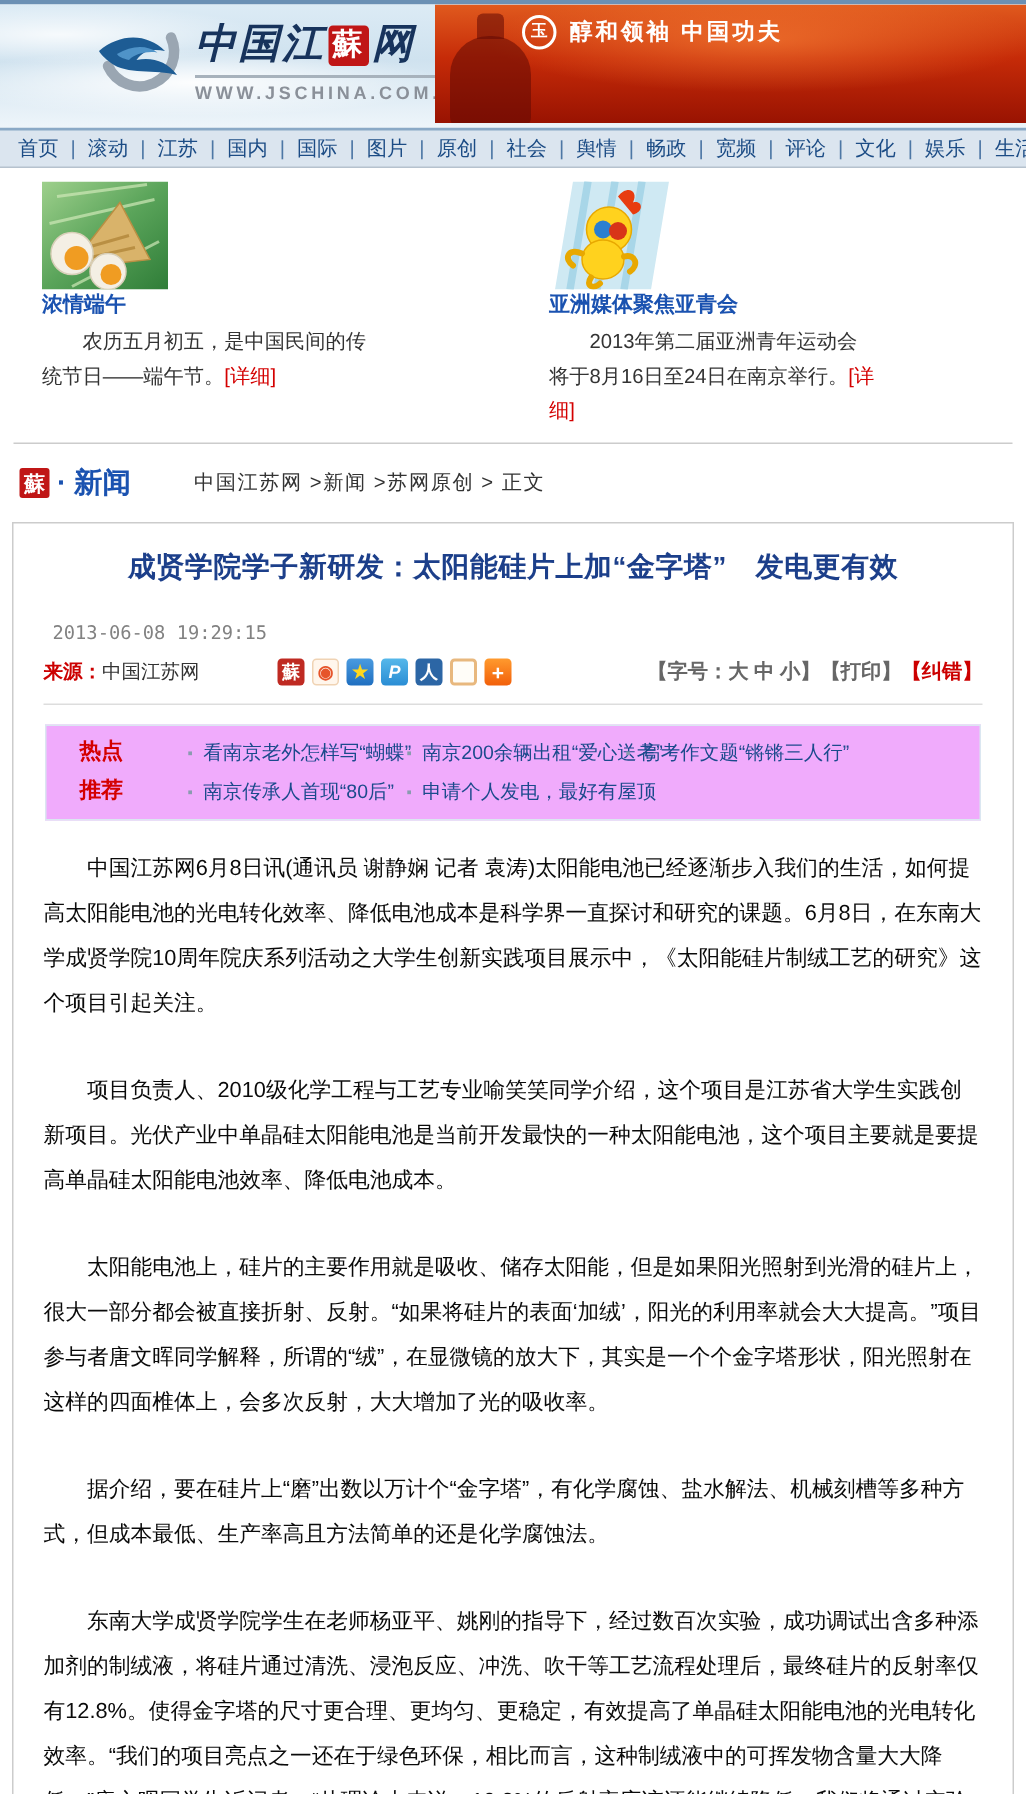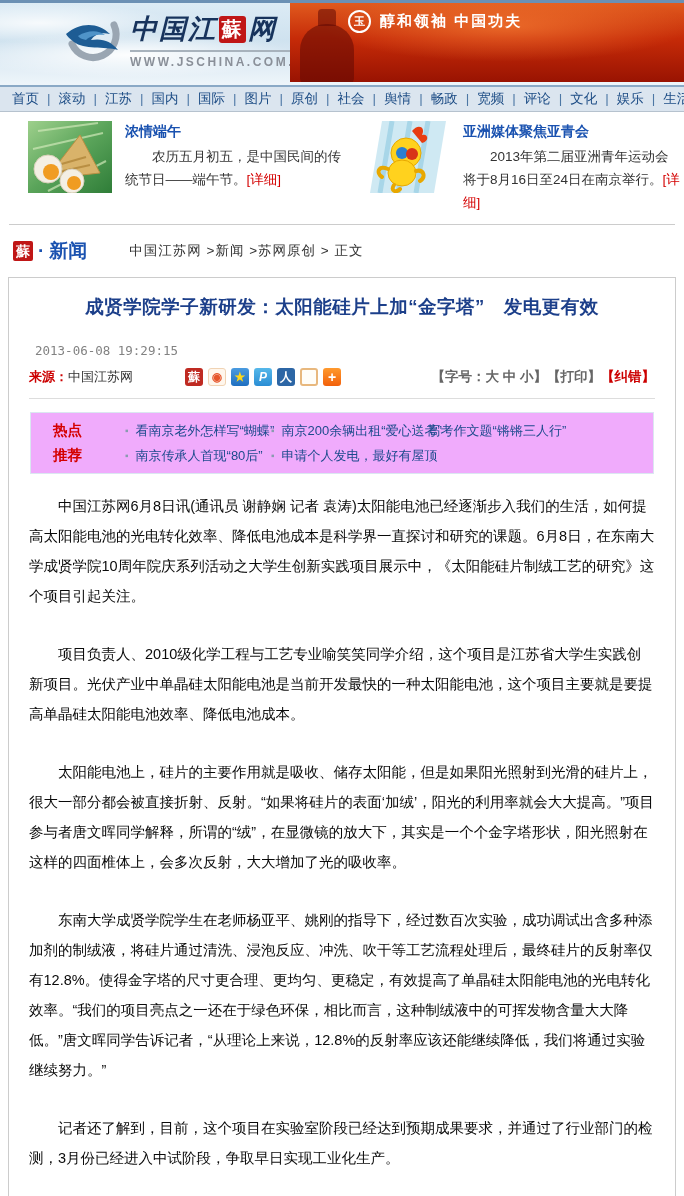--- a/index.html
+++ b/index.html
@@ -40,21 +40,21 @@
   .banner-brand{margin:-2px 0 0 178px;color:#ffd927;font-size:37px;line-height:46px;font-weight:bold;font-style:italic;
     font-family:"DejaVu Serif",serif;letter-spacing:18px;white-space:nowrap;
     text-shadow:2px 2px 2px #6e0e00, -1px -1px 0 #fff3b0;}
   
   .nav{background:#dbe5ef;border-top:2px solid #8aa9c6;border-bottom:1px solid #b6c2ce;
     height:24px;line-height:24px;font-size:13.5px;padding-left:4px;white-space:nowrap;}
   .nav-item a{color:#1c4c85;padding:0 8px;}
   .nav-item::after{content:"|";color:#4d77a5;}
   
   .promos{display:flex;padding:9px 0 10px;}
-  .promo{width:50%;box-sizing:border-box;display:flex;padding-left:28px;}
+  .promo{width:50%;box-sizing:border-box;display:flex;padding-left:28px;flex-direction:column;}
   .promo + .promo{padding-left:24px;}
   .promo-img{flex:none;width:84px;height:72px;margin-right:13px;}
   .promo-body{padding-top:1px;width:218px;}
   .promo-title{display:inline-block;color:#1a52b0;font-weight:bold;font-size:14px;margin-bottom:4px;}
   .promo-text{font-size:13.5px;color:#333;line-height:23px;text-indent:2em;}
   .promo-more{color:#d40000;}
   .section-divider{border-top:1px solid #ccc;margin:0 9px;}
   
   .breadcrumb{display:flex;align-items:center;padding:13px 0 11px 13px;}
   .crumb-badge{flex:none;width:20px;height:20px;background:#c01616;color:#fff;font-size:14px;line-height:20px;
@@ -213,17 +213,18 @@
       <span class="hot-label">推荐</span>
       <span class="hot-cell"><a>南京传承人首现“80后”</a></span>
       <span class="hot-cell"><a>申请个人发电，最好有屋顶</a></span>
     </div>
   </div>
 
   <div class="content">
     <p>中国江苏网6月8日讯(通讯员 谢静娴 记者 袁涛)太阳能电池已经逐渐步入我们的生活，如何提高太阳能电池的光电转化效率、降低电池成本是科学界一直探讨和研究的课题。6月8日，在东南大学成贤学院10周年院庆系列活动之大学生创新实践项目展示中，《太阳能硅片制绒工艺的研究》这个项目引起关注。</p>
     <p>项目负责人、2010级化学工程与工艺专业喻笑笑同学介绍，这个项目是江苏省大学生实践创新项目。光伏产业中单晶硅太阳能电池是当前开发最快的一种太阳能电池，这个项目主要就是要提高单晶硅太阳能电池效率、降低电池成本。</p>
     <p>太阳能电池上，硅片的主要作用就是吸收、储存太阳能，但是如果阳光照射到光滑的硅片上，很大一部分都会被直接折射、反射。“如果将硅片的表面‘加绒’，阳光的利用率就会大大提高。”项目参与者唐文晖同学解释，所谓的“绒”，在显微镜的放大下，其实是一个个金字塔形状，阳光照射在这样的四面椎体上，会多次反射，大大增加了光的吸收率。</p>
+    <p>据介绍，要在硅片上“磨”出数以万计个“金字塔”，有化学腐蚀、盐水解法、机械刻槽等多种方式，但成本最低、生产率高且方法简单的还是化学腐蚀法。</p>
     <p>东南大学成贤学院学生在老师杨亚平、姚刚的指导下，经过数百次实验，成功调试出含多种添加剂的制绒液，将硅片通过清洗、浸泡反应、冲洗、吹干等工艺流程处理后，最终硅片的反射率仅有12.8%。使得金字塔的尺寸更合理、更均匀、更稳定，有效提高了单晶硅太阳能电池的光电转化效率。“我们的项目亮点之一还在于绿色环保，相比而言，这种制绒液中的可挥发物含量大大降低。”唐文晖同学告诉记者，“从理论上来说，12.8%的反射率应该还能继续降低，我们将通过实验继续努力。”</p>
     <p>记者还了解到，目前，这个项目在实验室阶段已经达到预期成果要求，并通过了行业部门的检测，3月份已经进入中试阶段，争取早日实现工业化生产。</p>
   </div>
 
 </div>
 
 </body></html>

